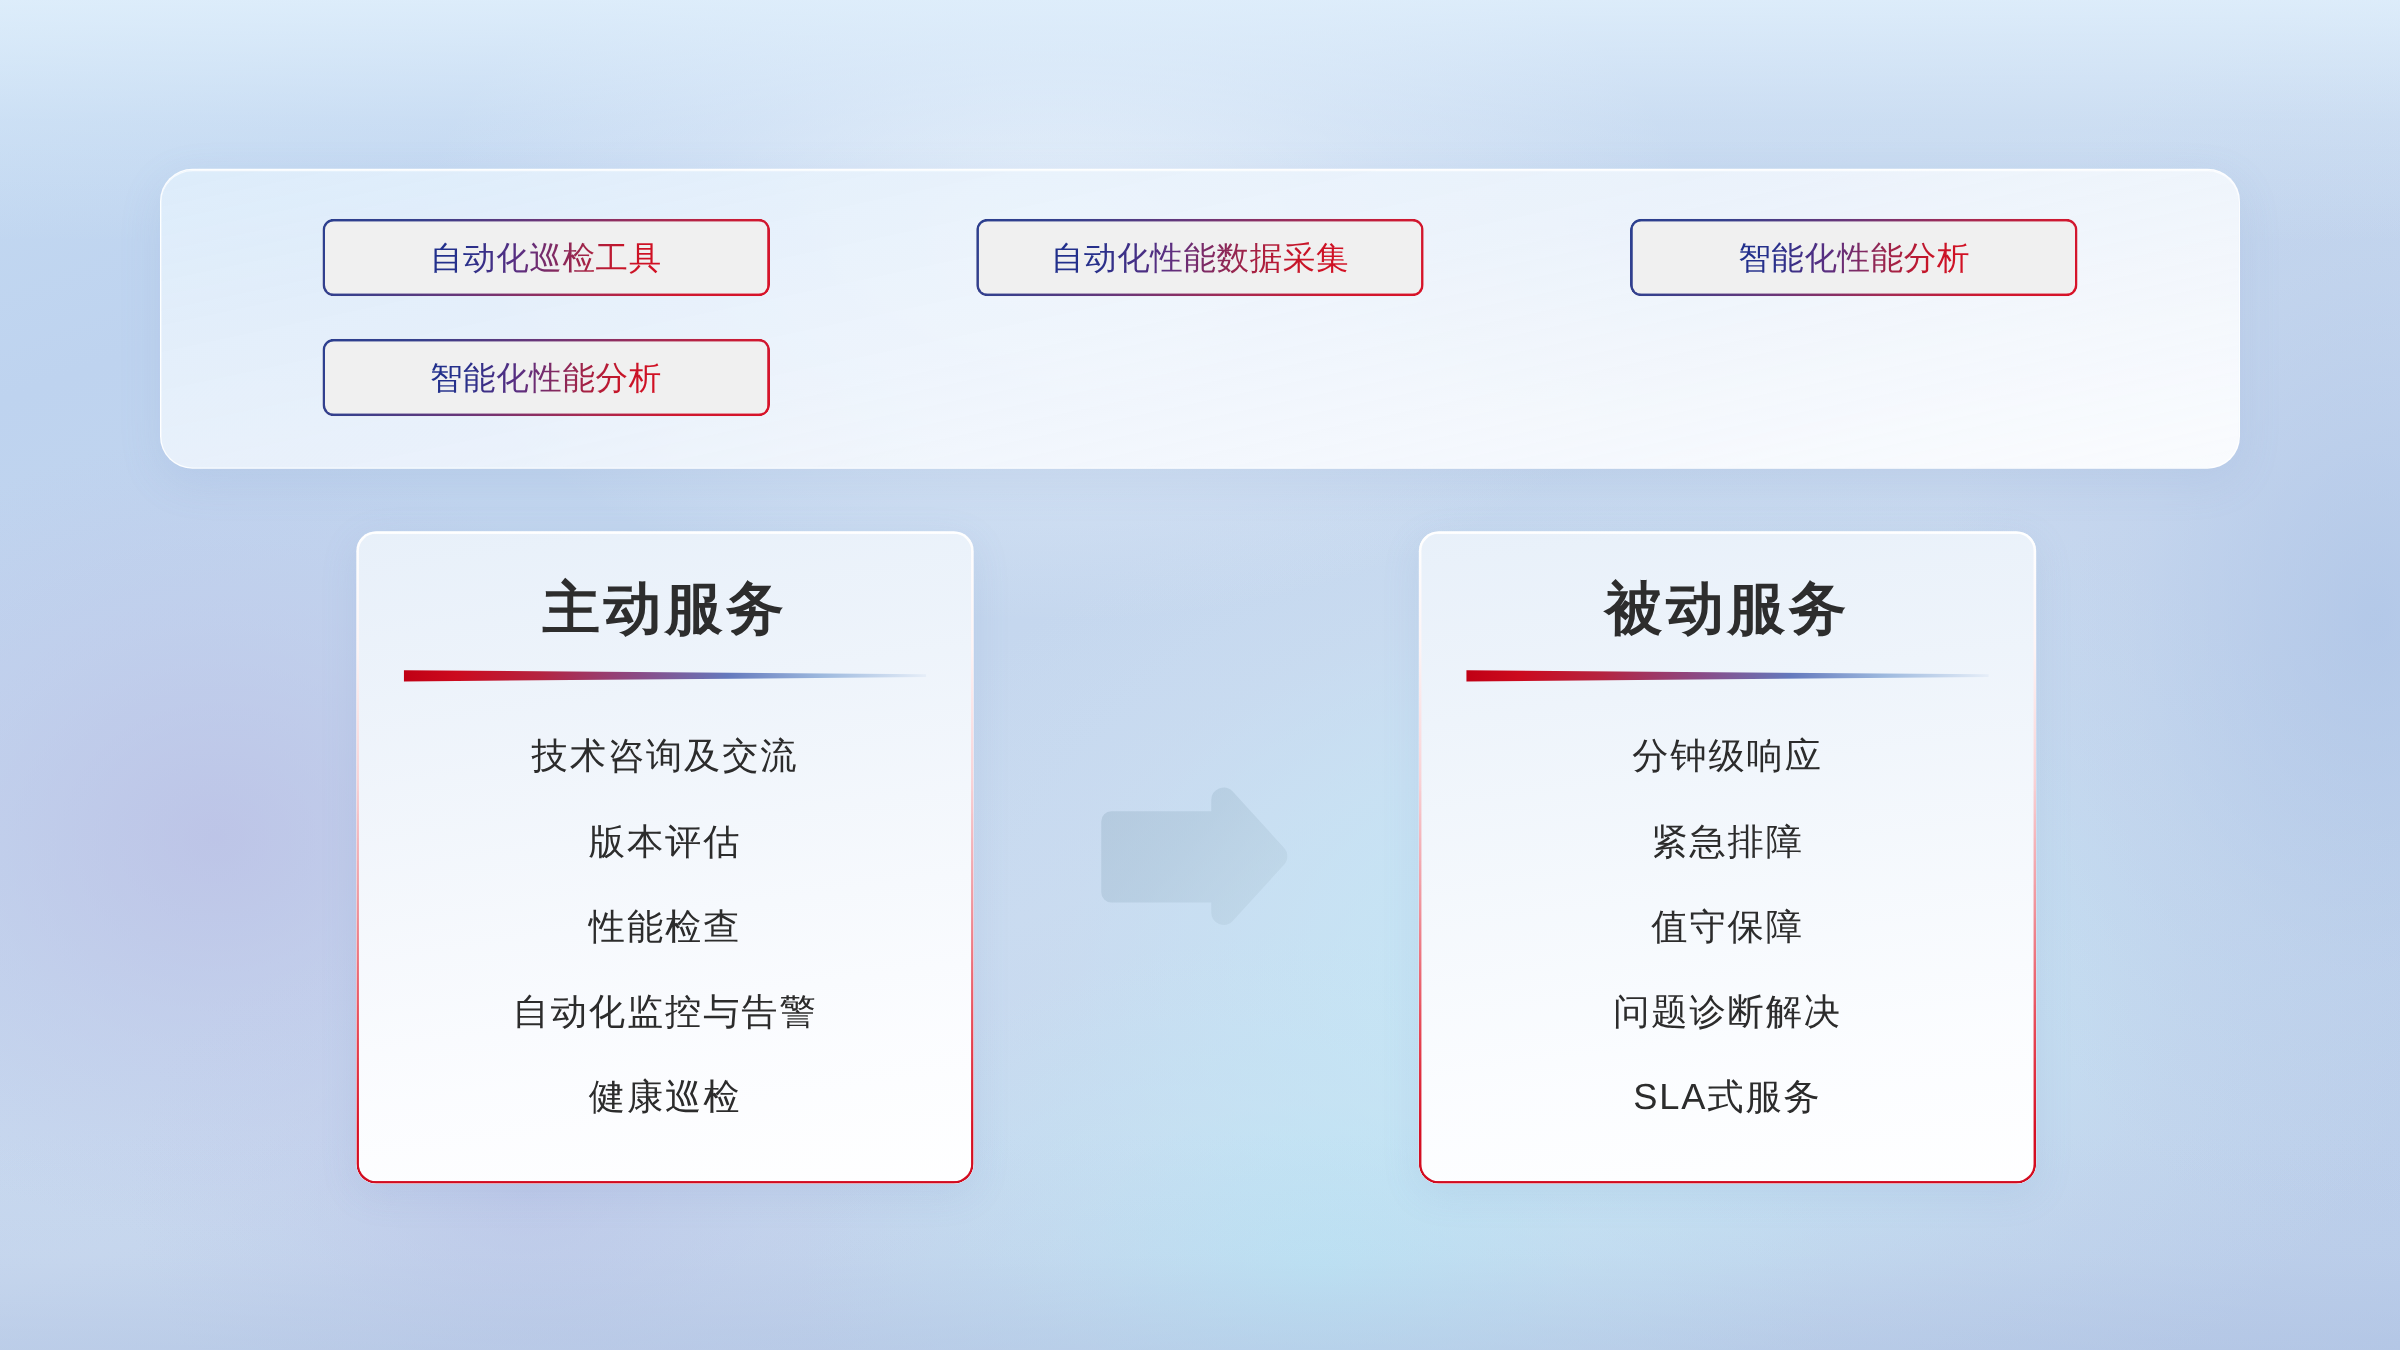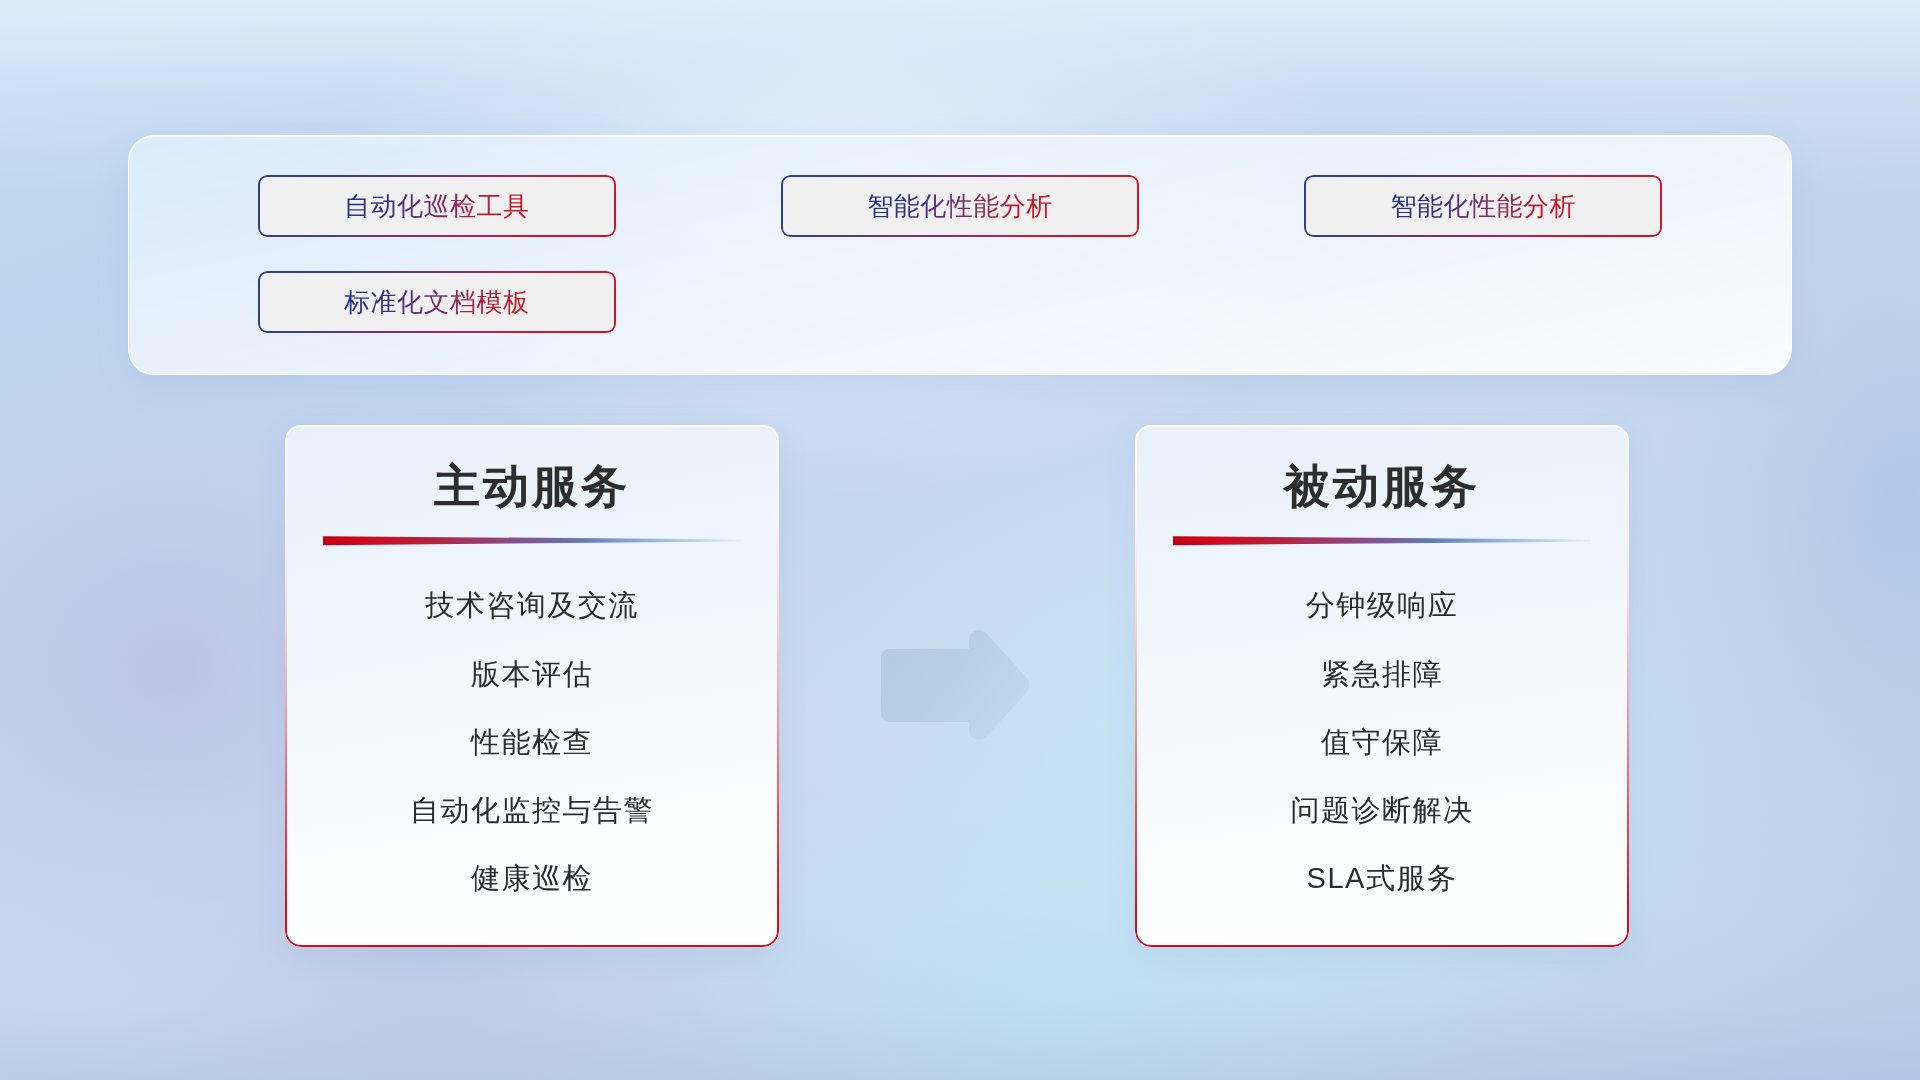--- a/index.html
+++ b/index.html
@@ -298,27 +298,27 @@
   <div class="bg-layer bg-glow-blue-right"></div>
   <div class="bg-layer bg-glow-top"></div>
   <div class="bg-layer bg-vignette-bottom"></div>
 
   <div id="tags-panel">
 
     <div class="tag">
       <span class="tag-label">自动化巡检工具</span>
     </div>
     <div class="tag">
-      <span class="tag-label">智能化性能分析</span>
+      <span class="tag-label">自动化性能数据采集</span>
     </div>
     <div class="tag">
       <span class="tag-label">智能化性能分析</span>
     </div>
     <div class="tag">
-      <span class="tag-label">标准化文档模板</span>
+      <span class="tag-label">智能化性能分析</span>
     </div>
 
   </div>
 
   <div class="card" id="card-proactive">
     <div class="card-inner">
       <div class="card-title">主动服务</div>
 
       <div class="card-divider">
         <svg viewBox="0 0 418 14" preserveAspectRatio="none" aria-hidden="true">

